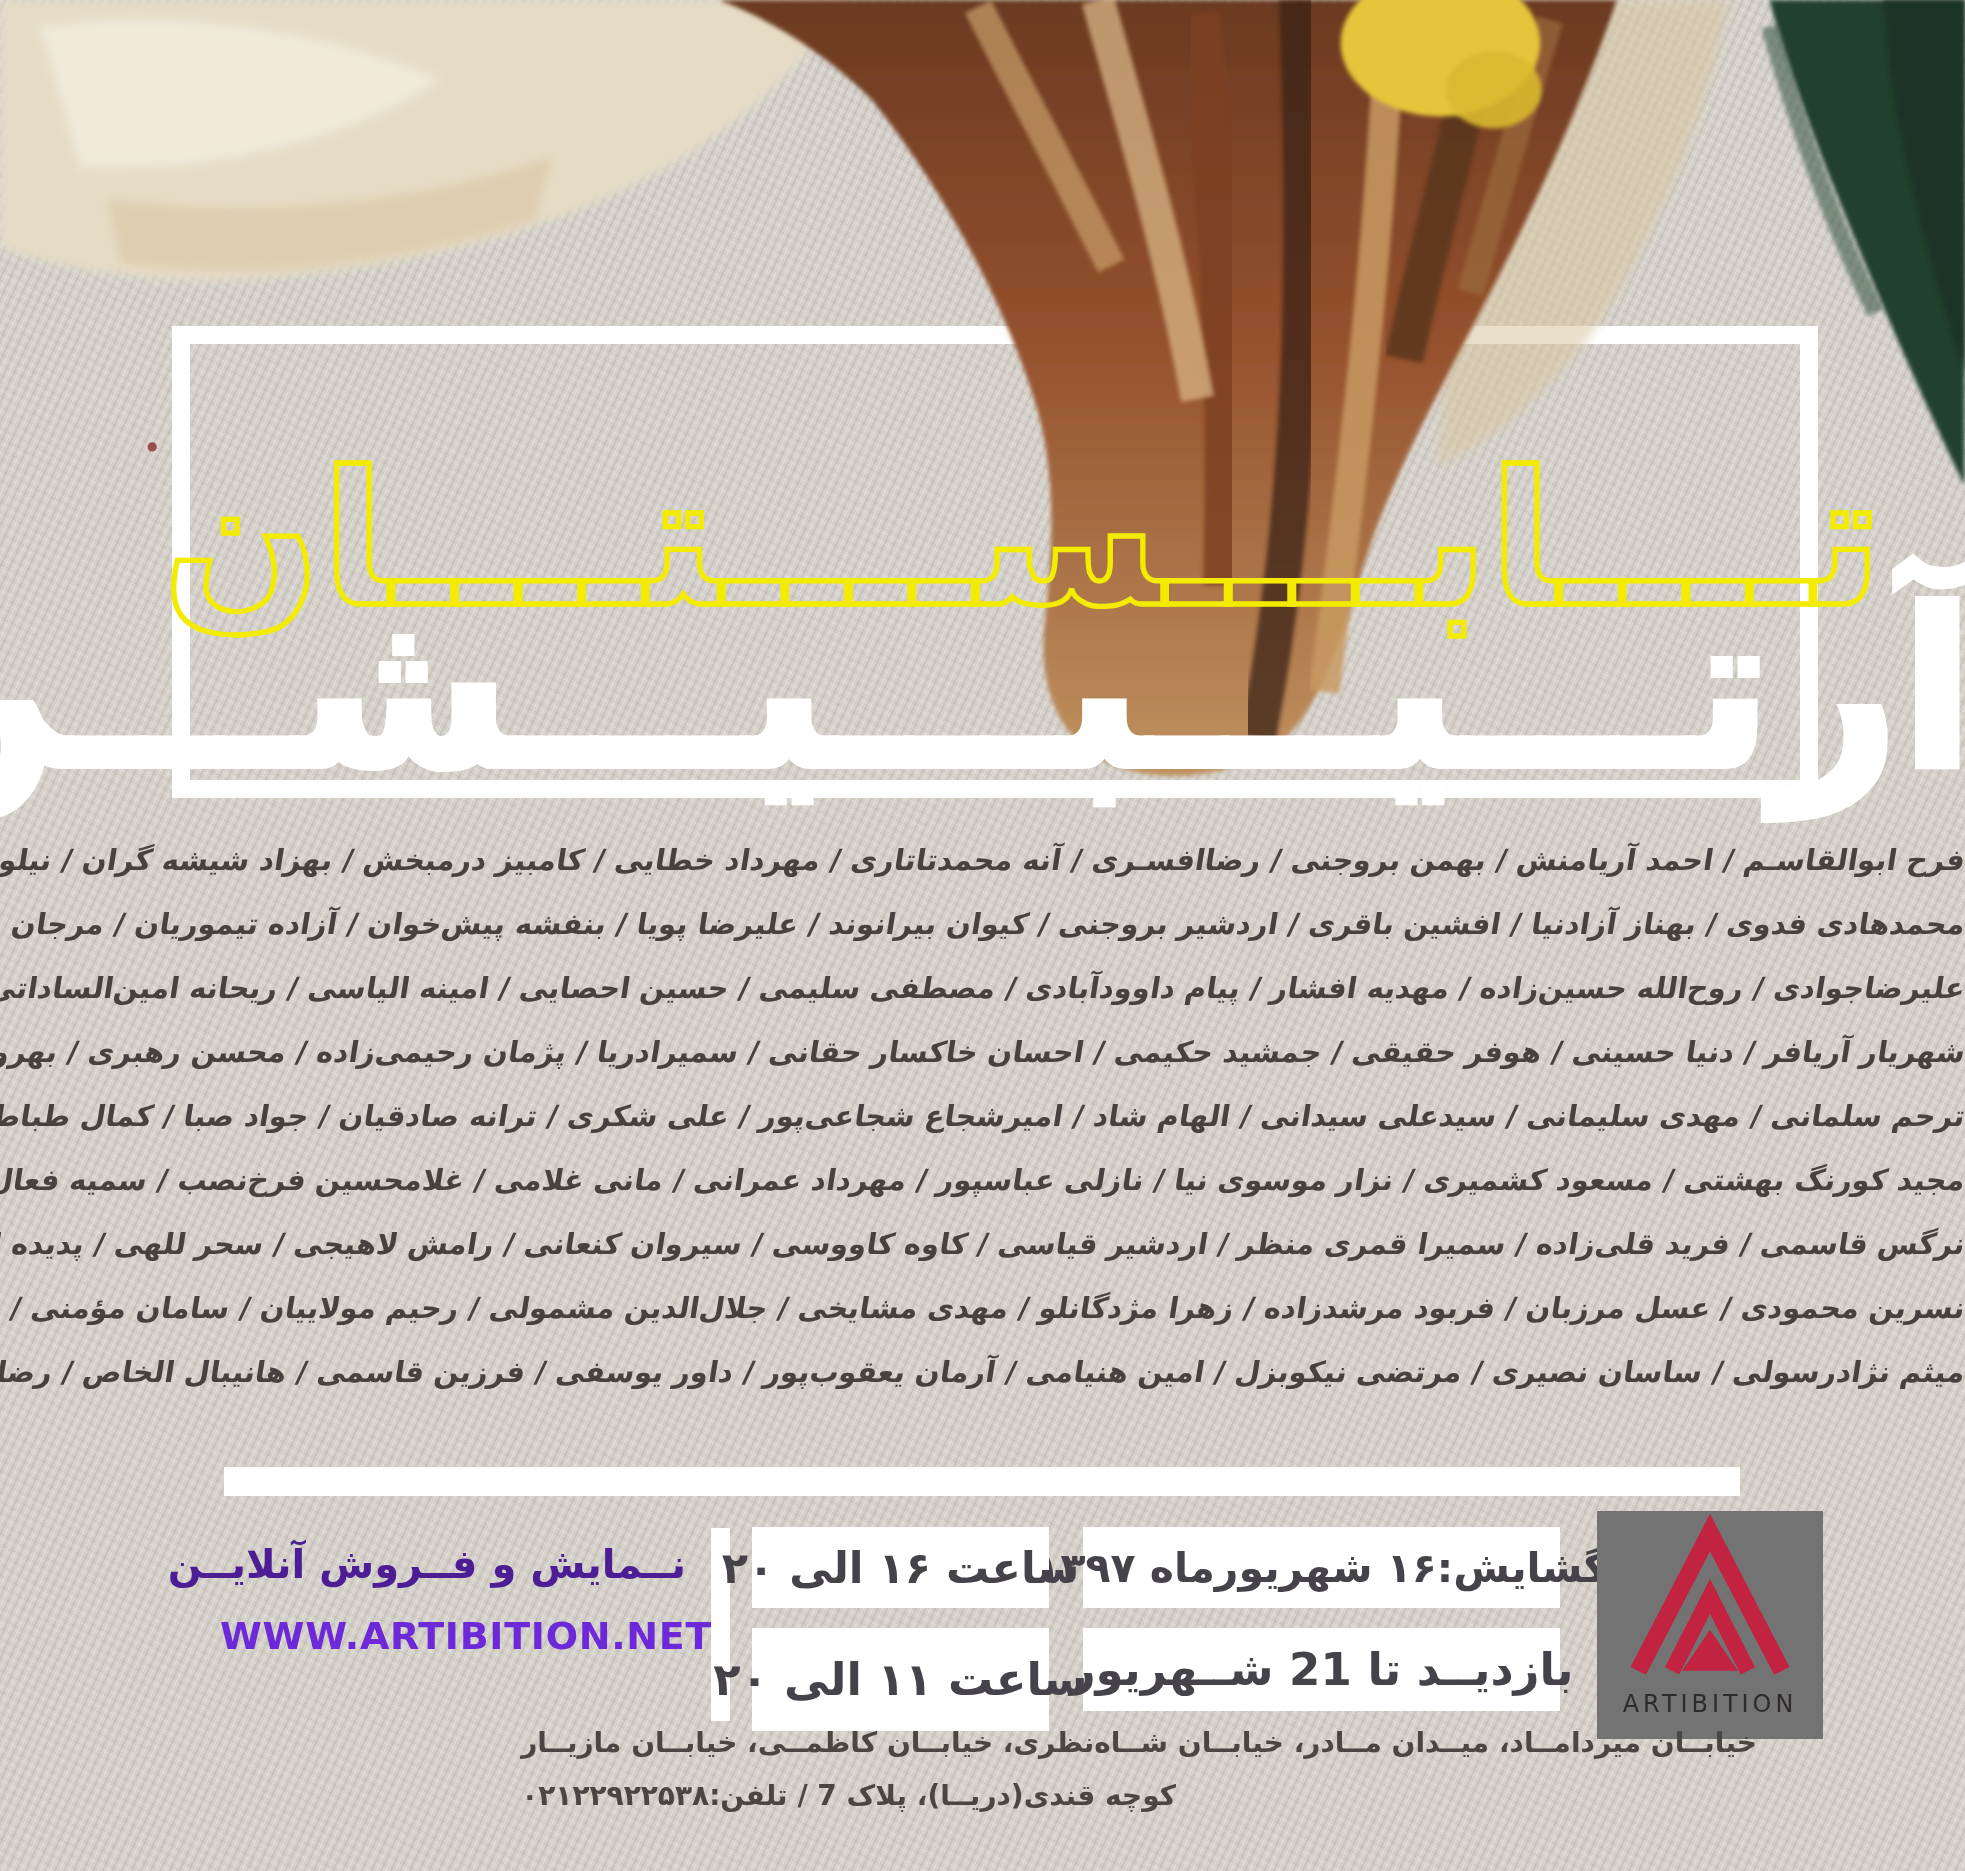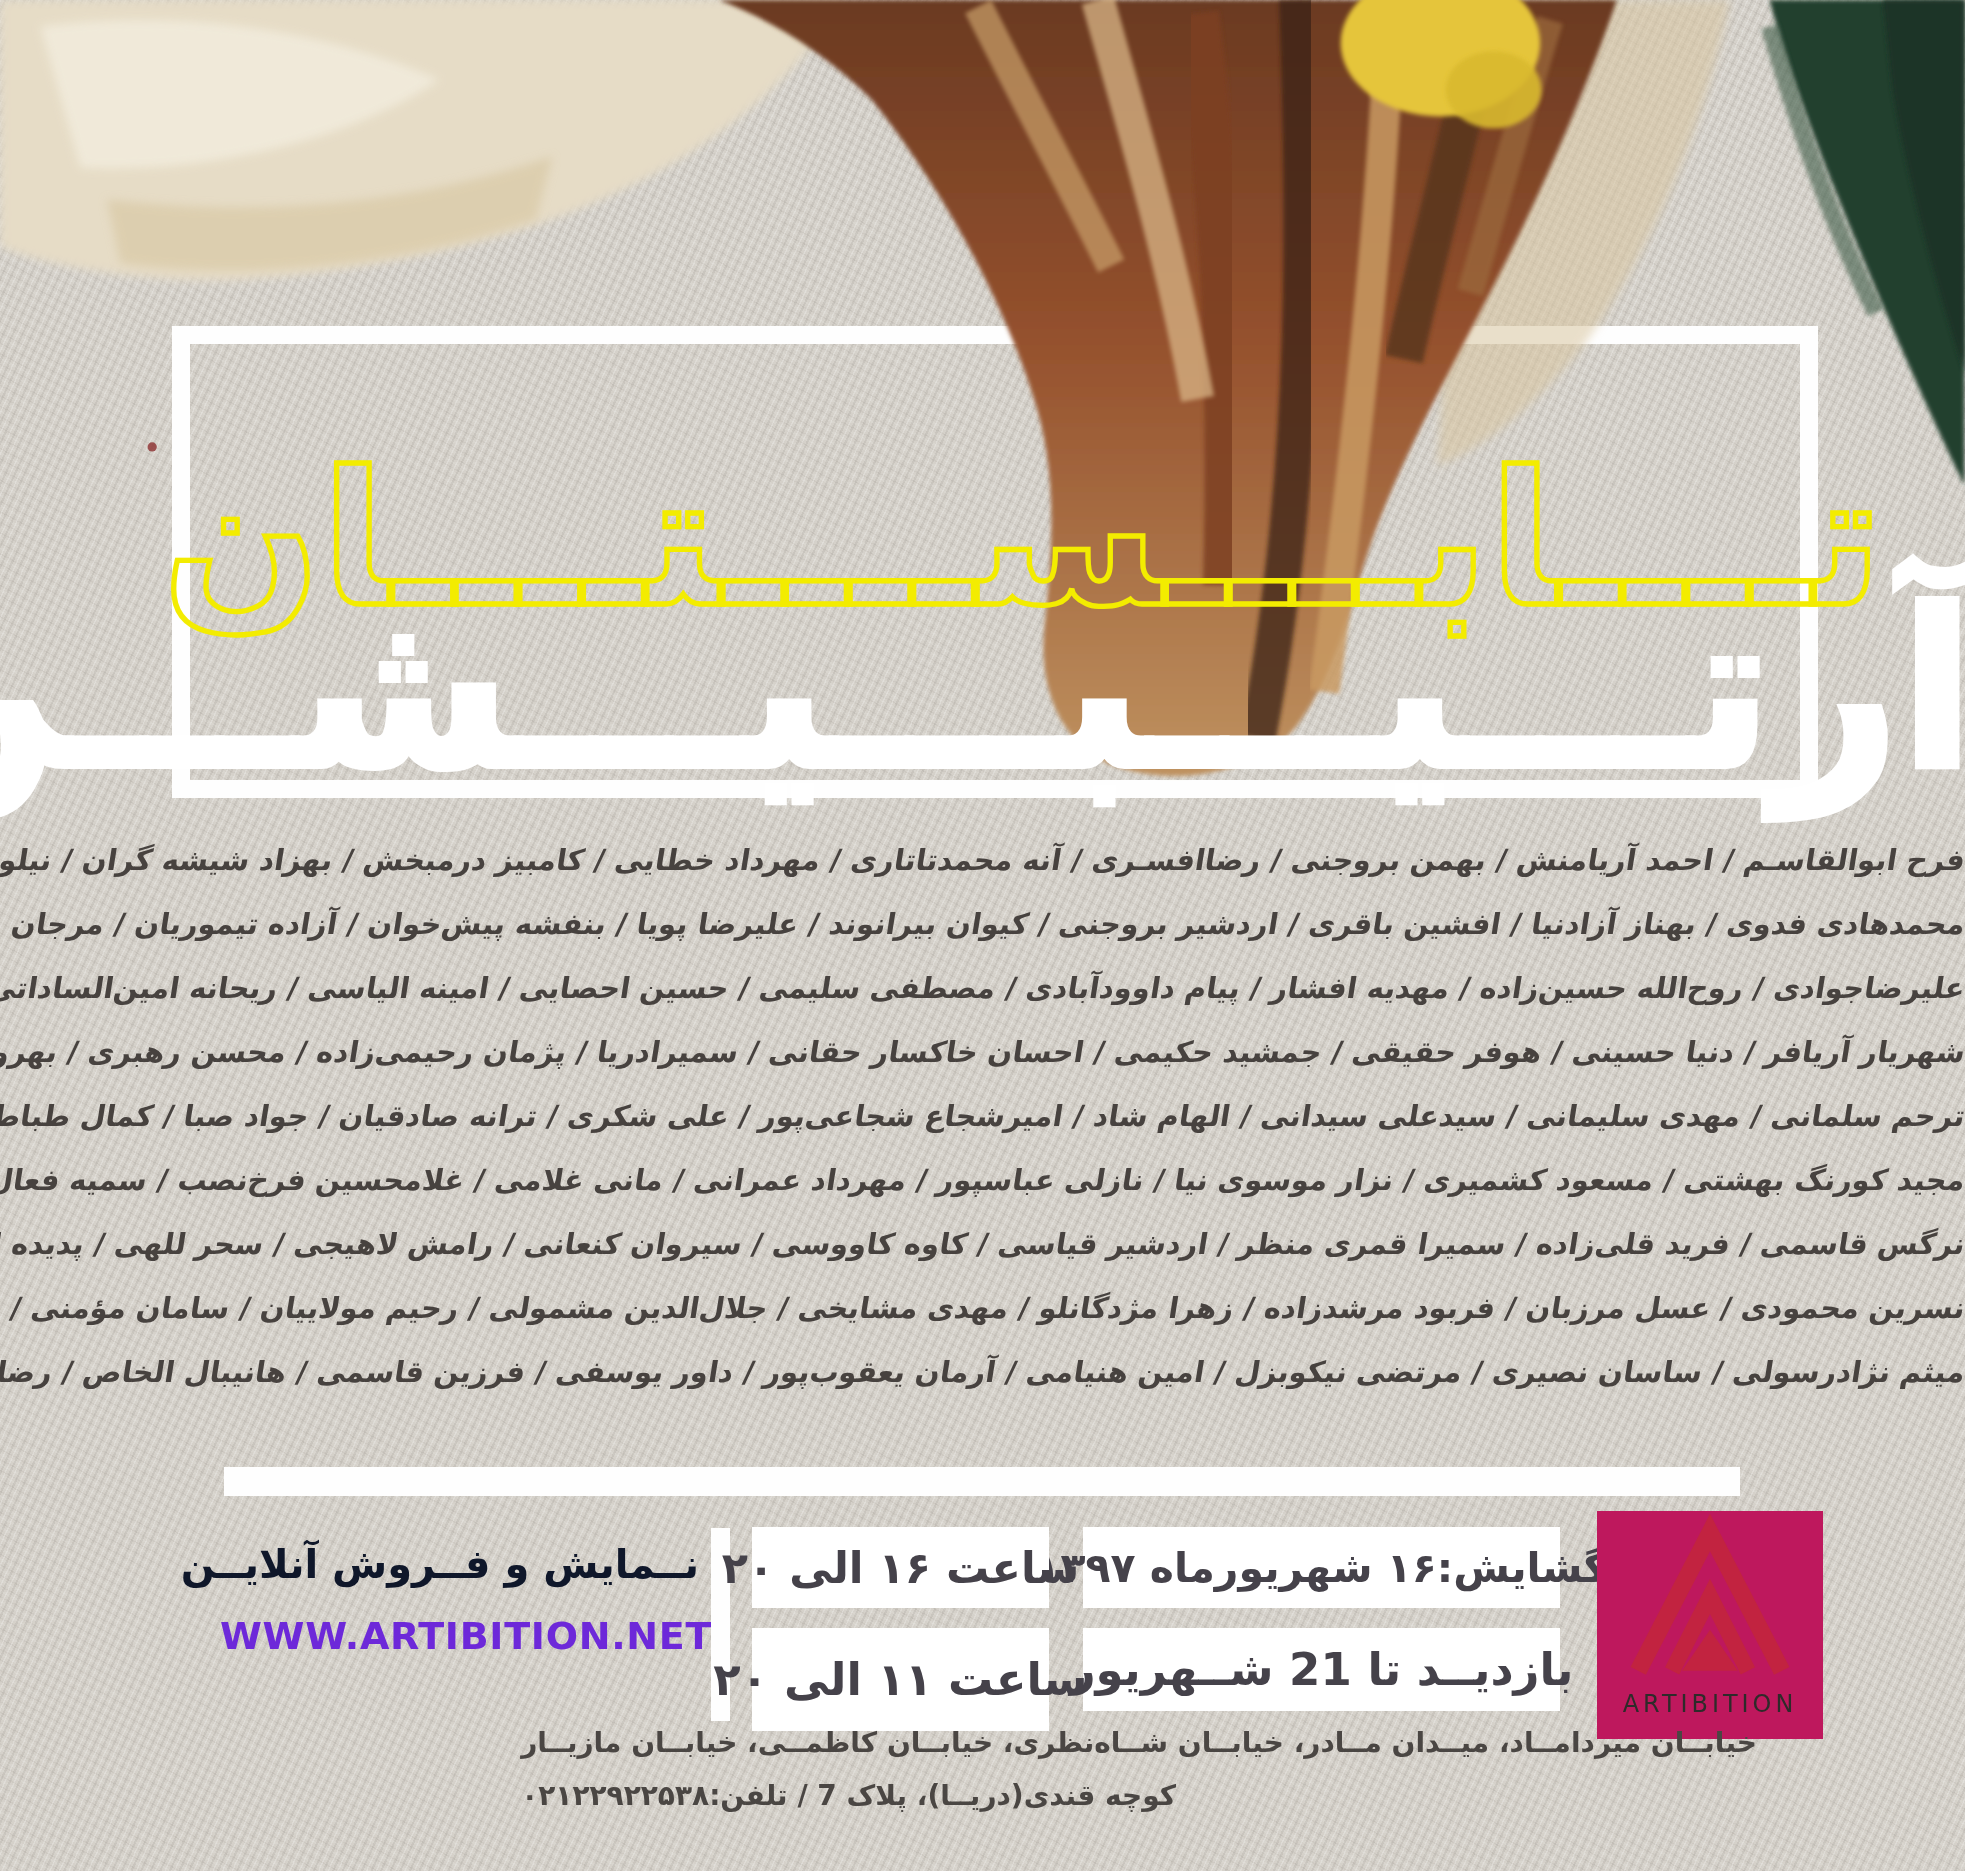--- a/index.html
+++ b/index.html
@@ -43,23 +43,23 @@
     direction:rtl; text-align:center; white-space:nowrap;
     height:64px; line-height:64px;
     font-size:29px; font-weight:bold; color:#47423f;
     transform:skewX(-9deg);
   }
   .divider{
     position:absolute; left:224px; top:1467px; width:1516px; height:29px;
     background:#fefefe; z-index:4;
   }
   .online-label{
-    position:absolute; left:220px; top:1536px; width:479px; z-index:4;
+    position:absolute; left:207px; top:1536px; width:479px; z-index:4;
     direction:rtl; text-align:center; font-size:40px; line-height:56px;
-    font-weight:bold; color:#0f172a; white-space:nowrap;
+    font-weight:bold; color:#4c1d95; white-space:nowrap;
   }
   .website{
     position:absolute; left:220px; top:1610px; width:479px; z-index:4;
     text-align:left; font-size:38px; line-height:53px; font-weight:bold;
     color:#6d28d9; letter-spacing:0.7px; white-space:nowrap;
   }
   .vbar{
     position:absolute; left:711px; top:1528px; width:18.6px; height:193px;
     background:#fefefe; z-index:4;
   }
@@ -67,21 +67,21 @@
     position:absolute; z-index:4; background:#ffffff;
     display:flex; align-items:center; justify-content:center;
     direction:rtl; font-weight:bold; color:#45424a; white-space:nowrap;
   }
   .yb-opening{ left:1083px; top:1527px; width:477px; height:81px; font-size:41px; }
   .yb-hours1 { left:752px; top:1527px; width:297px; height:81px; font-size:43px; }
   .yb-visit  { left:1083px; top:1628px; width:477px; height:83px; font-size:45px; }
   .yb-hours2 { left:752px; top:1628px; width:297px; height:103px; font-size:45px; }
   .logo-box{
     position:absolute; left:1597px; top:1511px; width:226px; height:228px;
-    background:#be185d; z-index:4;
+    background:#737373; z-index:4;
   }
   .address{
     position:absolute; right:208px; top:1716px; z-index:4;
     direction:rtl; text-align:left; font-size:28px; line-height:53px;
     font-weight:bold; color:#4a4643; white-space:nowrap;
   }
 </style>
 </head>
 <body>
 

